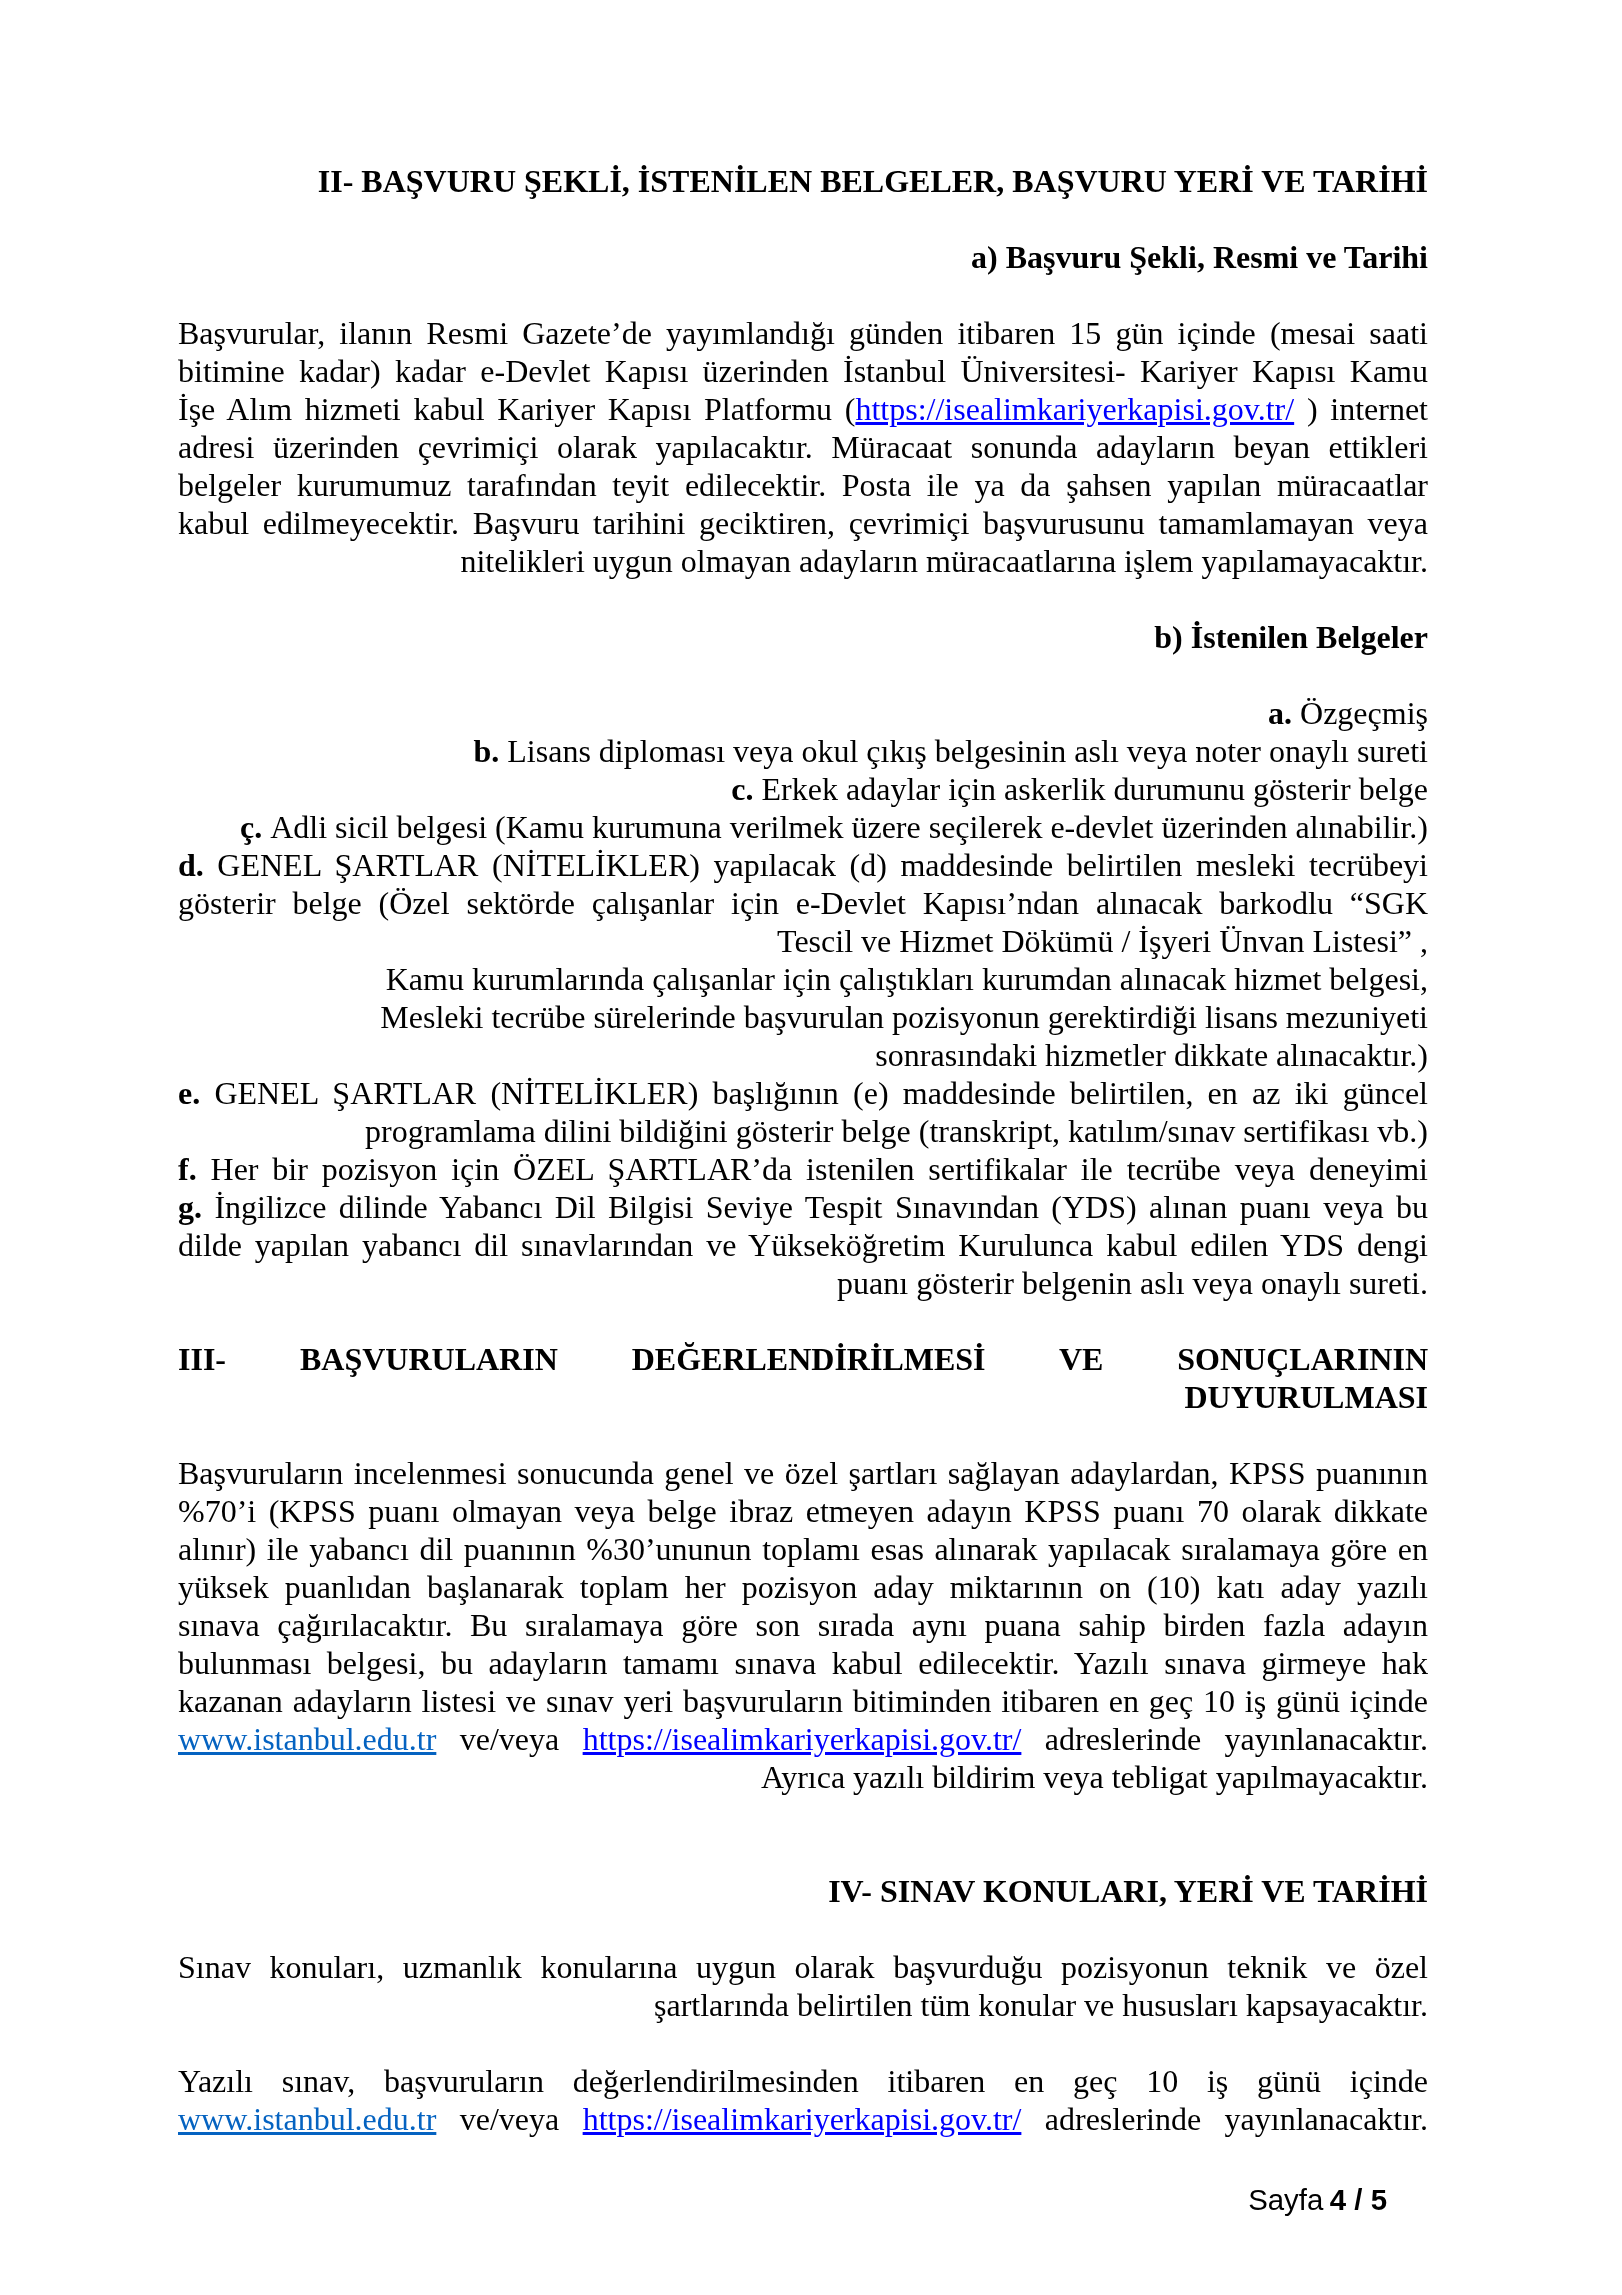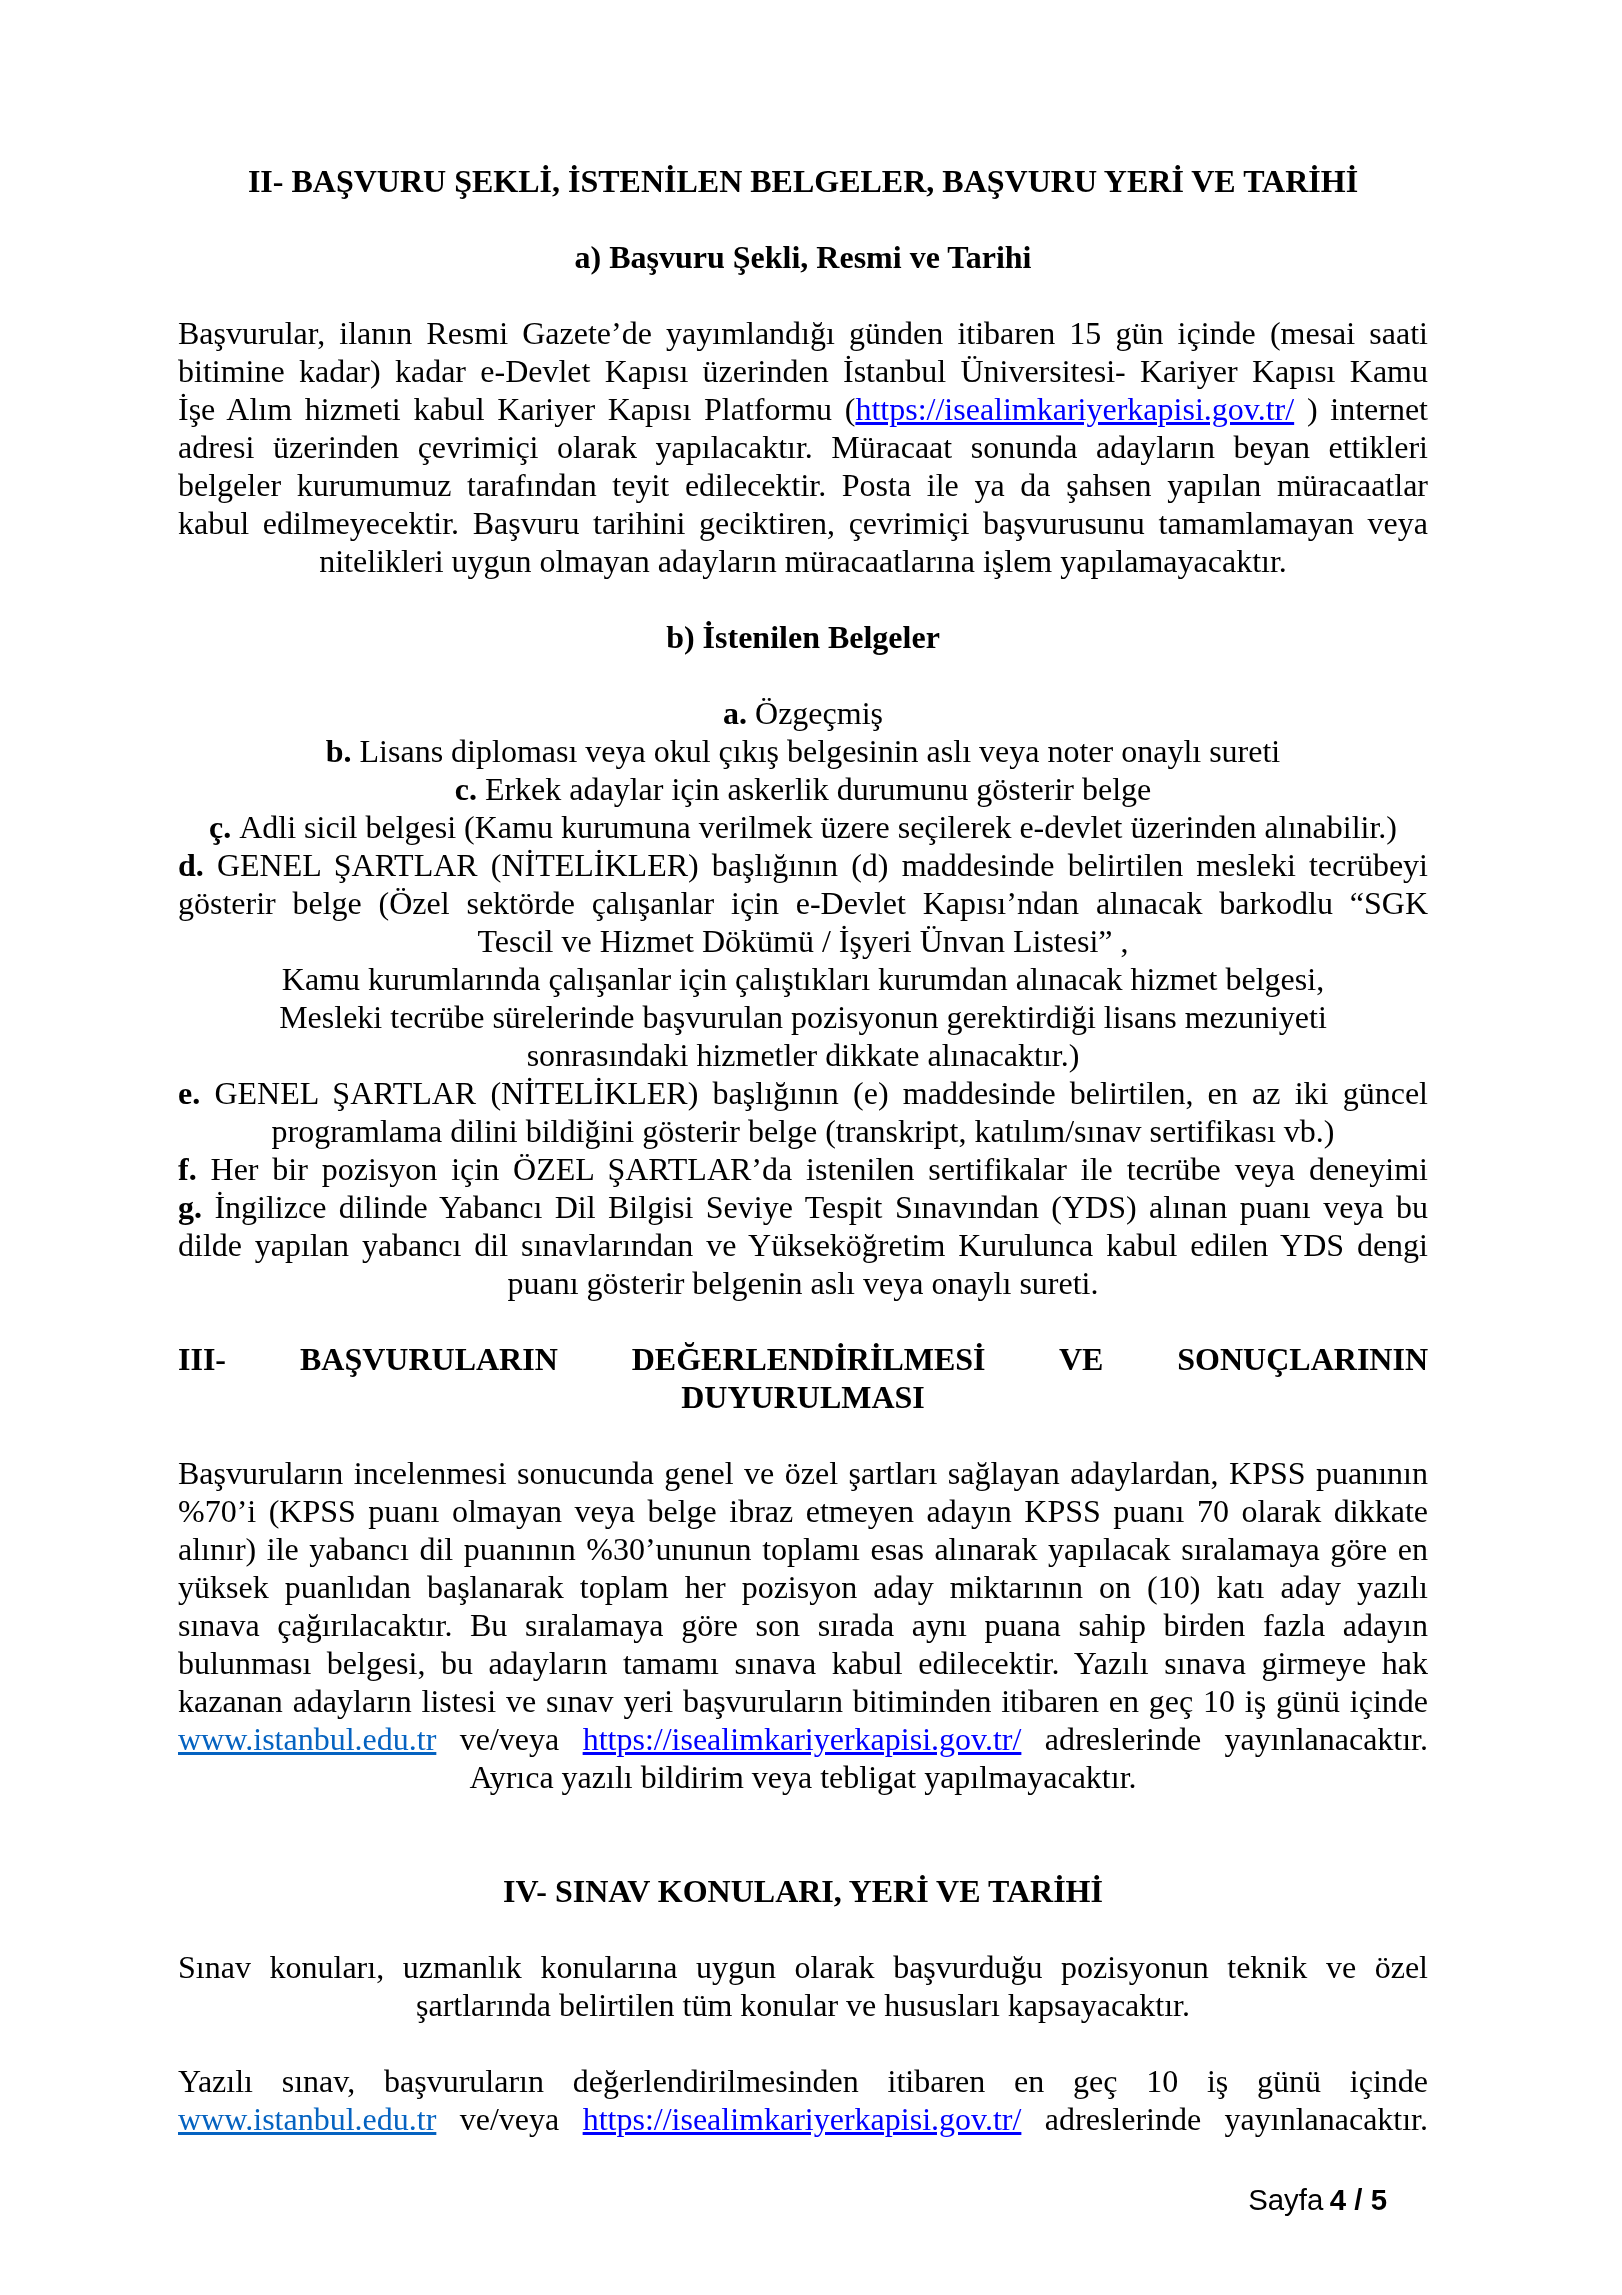--- a/index.html
+++ b/index.html
@@ -19,21 +19,21 @@
   .content {
     position: absolute;
     left: 178px;
     top: 162px;
     width: 1250px;
   }
   .ln {
     font-size: 32px;
     line-height: 38px;
     white-space: normal;
-    text-align: center;
+    text-align: right;
   }
   .ln.j {
     text-align: justify;
     text-align-last: justify;
   }
   .sp {
     height: 38px;
   }
   .bold {
     font-weight: bold;
@@ -83,21 +83,21 @@
       <div class="ln j"><span class="">belgeler kurumumuz tarafından teyit edilecektir. Posta ile ya da şahsen yapılan müracaatlar</span></div>
       <div class="ln j"><span class="">kabul edilmeyecektir. Başvuru tarihini geciktiren, çevrimiçi başvurusunu tamamlamayan veya</span></div>
       <div class="ln"><span class="">nitelikleri uygun olmayan adayların müracaatlarına işlem yapılamayacaktır.</span></div>
       <div class="sp"></div>
       <div class="ln"><span class="bold">b) İstenilen Belgeler</span></div>
       <div class="sp"></div>
       <div class="ln"><span class="bold">a. </span><span class="">Özgeçmiş</span></div>
       <div class="ln"><span class="bold">b. </span><span class="">Lisans diploması veya okul çıkış belgesinin aslı veya noter onaylı sureti</span></div>
       <div class="ln"><span class="bold">c. </span><span class="">Erkek adaylar için askerlik durumunu gösterir belge</span></div>
       <div class="ln"><span class="bold">ç. </span><span class="">Adli sicil belgesi (Kamu kurumuna verilmek üzere seçilerek e-devlet üzerinden alınabilir.)</span></div>
-      <div class="ln j"><span class="bold">d. </span><span class="">GENEL ŞARTLAR (NİTELİKLER) başlığının (d) maddesinde belirtilen mesleki tecrübeyi</span></div>
+      <div class="ln j"><span class="bold">d. </span><span class="">GENEL ŞARTLAR (NİTELİKLER) yapılacak (d) maddesinde belirtilen mesleki tecrübeyi</span></div>
       <div class="ln j"><span class="">gösterir belge (Özel sektörde çalışanlar için e-Devlet Kapısı’ndan alınacak barkodlu “SGK</span></div>
       <div class="ln"><span class="">Tescil ve Hizmet Dökümü / İşyeri Ünvan Listesi” ,</span></div>
       <div class="ln"><span class="">Kamu kurumlarında çalışanlar için çalıştıkları kurumdan alınacak hizmet belgesi,</span></div>
       <div class="ln"><span class="">Mesleki tecrübe sürelerinde başvurulan pozisyonun gerektirdiği lisans mezuniyeti</span></div>
       <div class="ln"><span class="">sonrasındaki hizmetler dikkate alınacaktır.)</span></div>
       <div class="ln j"><span class="bold">e. </span><span class="">GENEL ŞARTLAR (NİTELİKLER) başlığının (e) maddesinde belirtilen, en az iki güncel</span></div>
       <div class="ln"><span class="">programlama dilini bildiğini gösterir belge (transkript, katılım/sınav sertifikası vb.)</span></div>
       <div class="ln j"><span class="bold">f. </span><span class="">Her bir pozisyon için ÖZEL ŞARTLAR’da istenilen sertifikalar ile tecrübe veya deneyimi</span></div>
       <div class="ln j"><span class="bold">g. </span><span class="">İngilizce dilinde Yabancı Dil Bilgisi Seviye Tespit Sınavından (YDS) alınan puanı veya bu</span></div>
       <div class="ln j"><span class="">dilde yapılan yabancı dil sınavlarından ve Yükseköğretim Kurulunca kabul edilen YDS dengi</span></div>

